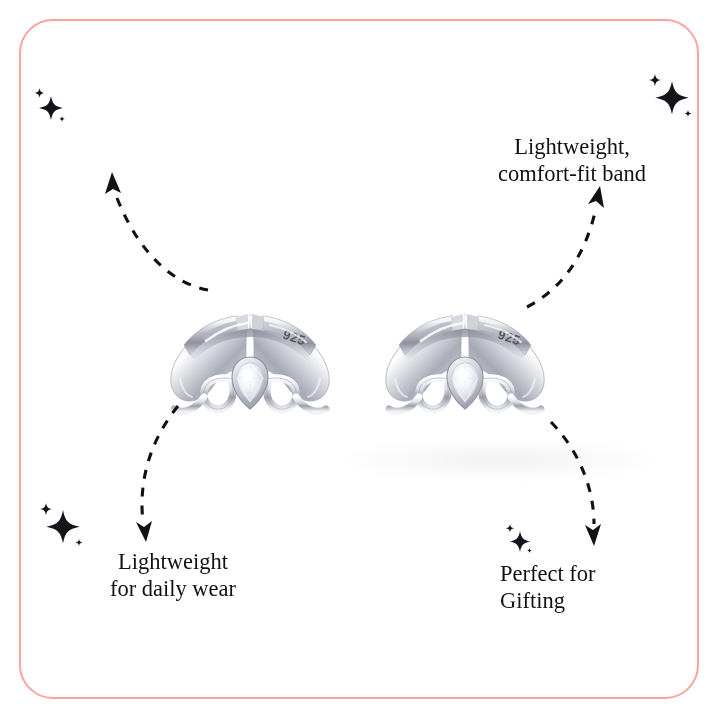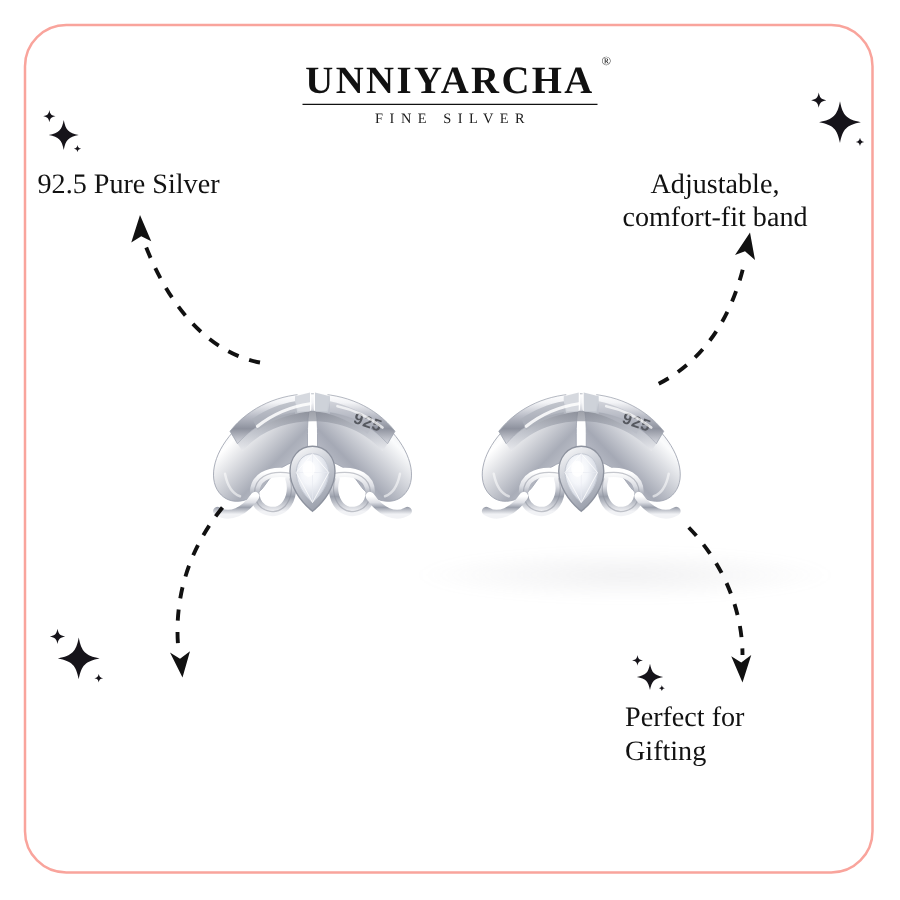--- a/index.html
+++ b/index.html
@@ -111,24 +111,20 @@
     pointer-events: none;
   }
 </style>
 </head>
 <body>
 
 <div class="canvas">
 
   <div class="frame"></div>
 
-  <div class="logo">
-    <div class="logo-word"><span>UNNIYARCHA</span><span class="logo-reg">®</span></div>
-    <div class="logo-sub">FINE SILVER</div>
-  </div>
 
   <svg class="sparkle" style="left:26px; top:84px;" width="50" height="44" viewBox="0 0 50 44">
     <path d="M25 12 C26.6 20.2 28.8 22.4 37 24 C28.8 25.6 26.6 27.8 25 36 C23.4 27.8 21.2 25.6 13 24 C21.2 22.4 23.4 20.2 25 12 Z" fill="#16141a"></path>
     <path d="M13.5 4 C14.1 7.4 15 8.3 18.4 8.9 C15 9.5 14.1 10.4 13.5 13.8 C12.9 10.4 12 9.5 8.6 8.9 C12 8.3 12.9 7.4 13.5 4 Z" fill="#16141a"></path>
     <path d="M36 32 C36.35 34 36.9 34.55 38.9 34.9 C36.9 35.25 36.35 35.8 36 37.8 C35.65 35.8 35.1 35.25 33.1 34.9 C35.1 34.55 35.65 34 36 32 Z" fill="#16141a"></path>
   </svg>
 
   <svg class="sparkle" style="left:641px; top:70px;" width="62" height="58" viewBox="0 0 62 58">
     <path d="M31 11 C33.2 22.4 36.3 25.5 47.7 27.7 C36.3 29.9 33.2 33 31 44.4 C28.8 33 25.7 29.9 14.3 27.7 C25.7 25.5 28.8 22.4 31 11 Z" fill="#16141a"></path>
     <path d="M14 4 C14.8 8.2 15.9 9.3 20.1 10.1 C15.9 10.9 14.8 12 14 16.2 C13.2 12 12.1 10.9 7.9 10.1 C12.1 9.3 13.2 8.2 14 4 Z" fill="#16141a"></path>
@@ -140,23 +136,24 @@
     <path d="M14 4 C14.8 8.2 15.9 9.3 20.1 10.1 C15.9 10.9 14.8 12 14 16.2 C13.2 12 12.1 10.9 7.9 10.1 C12.1 9.3 13.2 8.2 14 4 Z" fill="#16141a"></path>
     <path d="M47 40 C47.45 42.4 48.1 43.05 50.5 43.5 C48.1 43.95 47.45 44.6 47 47 C46.55 44.6 45.9 43.95 43.5 43.5 C45.9 43.05 46.55 42.4 47 40 Z" fill="#16141a"></path>
   </svg>
 
   <svg class="sparkle" style="left:498px; top:521px;" width="44" height="42" viewBox="0 0 44 42">
     <path d="M22 10 C23.4 17.2 25.3 19.1 32.5 20.5 C25.3 21.9 23.4 23.8 22 31 C20.6 23.8 18.7 21.9 11.5 20.5 C18.7 19.1 20.6 17.2 22 10 Z" fill="#16141a"></path>
     <path d="M12 3 C12.5 6 13.3 6.8 16.3 7.3 C13.3 7.8 12.5 8.6 12 11.6 C11.5 8.6 10.7 7.8 7.7 7.3 C10.7 6.8 11.5 6 12 3 Z" fill="#16141a"></path>
     <path d="M31.5 27 C31.8 28.7 32.3 29.2 34 29.5 C32.3 29.8 31.8 30.3 31.5 32 C31.2 30.3 30.7 29.8 29 29.5 C30.7 29.2 31.2 28.7 31.5 27 Z" fill="#16141a"></path>
   </svg>
 
-  <div class="caption cap-tl">92.5 Pure Silver</div>
-  <div class="caption cap-tr">Adjustable,
+  <div class="caption cap-tr">Lightweight,
 comfort-fit band</div>
+  <div class="caption cap-bl">Lightweight
+for daily wear</div>
   <div class="caption cap-br">Perfect for
 Gifting</div>
 
   <div class="product">
     <div class="ring-shadow"></div>
 
     <svg width="440" height="215" viewBox="0 0 440 215">
       <defs>
         <linearGradient id="bandTop" x1="0" y1="0" x2="0" y2="1">
           <stop offset="0%" stop-color="#ffffff"></stop>

